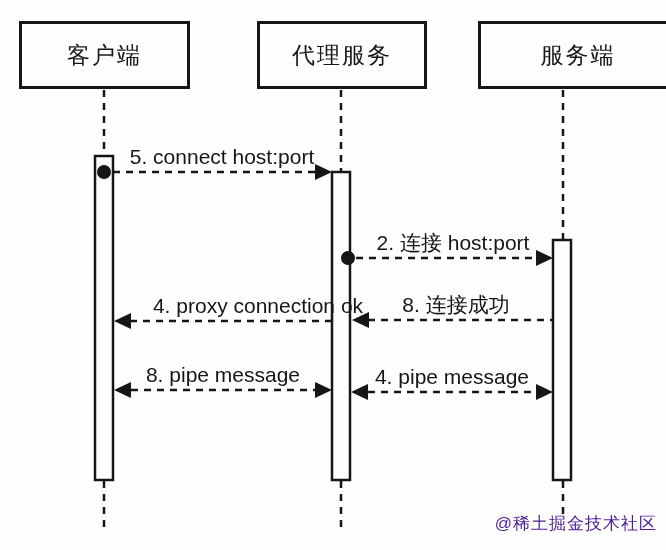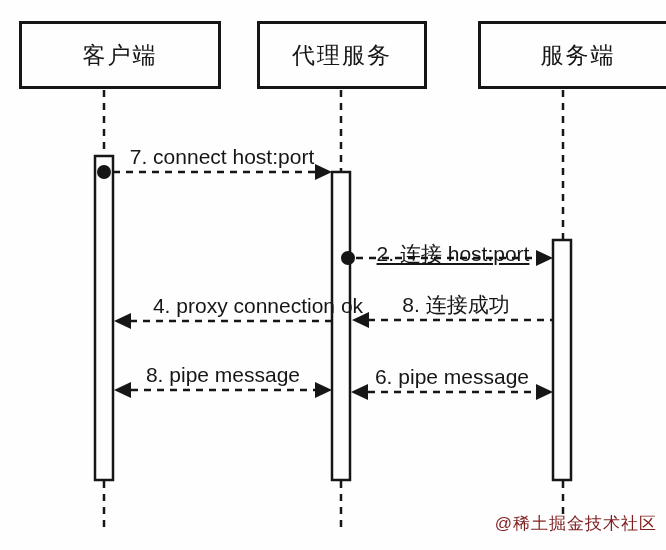--- a/index.html
+++ b/index.html
@@ -36,21 +36,21 @@
     white-space: nowrap;
     font-size: 21px;
     color: #161616;
     line-height: 1;
   }
   #watermark {
     position: absolute;
     right: 9px;
     top: 512px;
     font-size: 17px;
-    color: #7f1d1d;
+    color: #4c1d95;
     letter-spacing: 1px;
   }
 </style>
 </head>
 <body>
 
 <div id="canvas">
 
   <svg id="lines-svg" viewBox="0 0 666 550" xmlns="http://www.w3.org/2000/svg">
     <g stroke="#161616" stroke-width="2.5" fill="none">
@@ -101,32 +101,32 @@
       </g>
 
       <g>
         <path d="M368 392 H537" stroke-dasharray="7 6"></path>
         <polygon points="351,392 368,384 368,400" fill="#161616" stroke="none"></polygon>
         <polygon points="553,392 536,384 536,400" fill="#161616" stroke="none"></polygon>
       </g>
     </g>
   </svg>
 
-  <div class="participant-box" style="left:19px; width:202px;">
+  <div class="participant-box" style="left:19px; width:171px;">
     <span>客户端</span>
   </div>
   <div class="participant-box" style="left:257px; width:170px;font-family:Liberation Mono, monospace;">
     <span>代理服务</span>
   </div>
   <div class="participant-box" style="left:478px; width:200px;">
     <span>服务端</span>
   </div>
 
-  <div class="msg-label" style="left:222px; top:146px;">7. connect host:port</div>
-  <div class="msg-label" style="left:453px; top:243px;text-decoration:underline;">2. 连接 host:port</div>
+  <div class="msg-label" style="left:222px; top:146px;">5. connect host:port</div>
+  <div class="msg-label" style="left:453px; top:232px;">2. 连接 host:port</div>
   <div class="msg-label" style="left:456px; top:294px;">8. 连接成功</div>
   <div class="msg-label" style="left:222px; top:295px;margin-left:36px;">4. proxy connection ok</div>
   <div class="msg-label" style="left:223px; top:364px;">8. pipe message</div>
-  <div class="msg-label" style="left:452px; top:366px;">6. pipe message</div>
+  <div class="msg-label" style="left:452px; top:366px;">4. pipe message</div>
 
   <div id="watermark">@稀土掘金技术社区</div>
 
 </div>
 
 </body></html>

